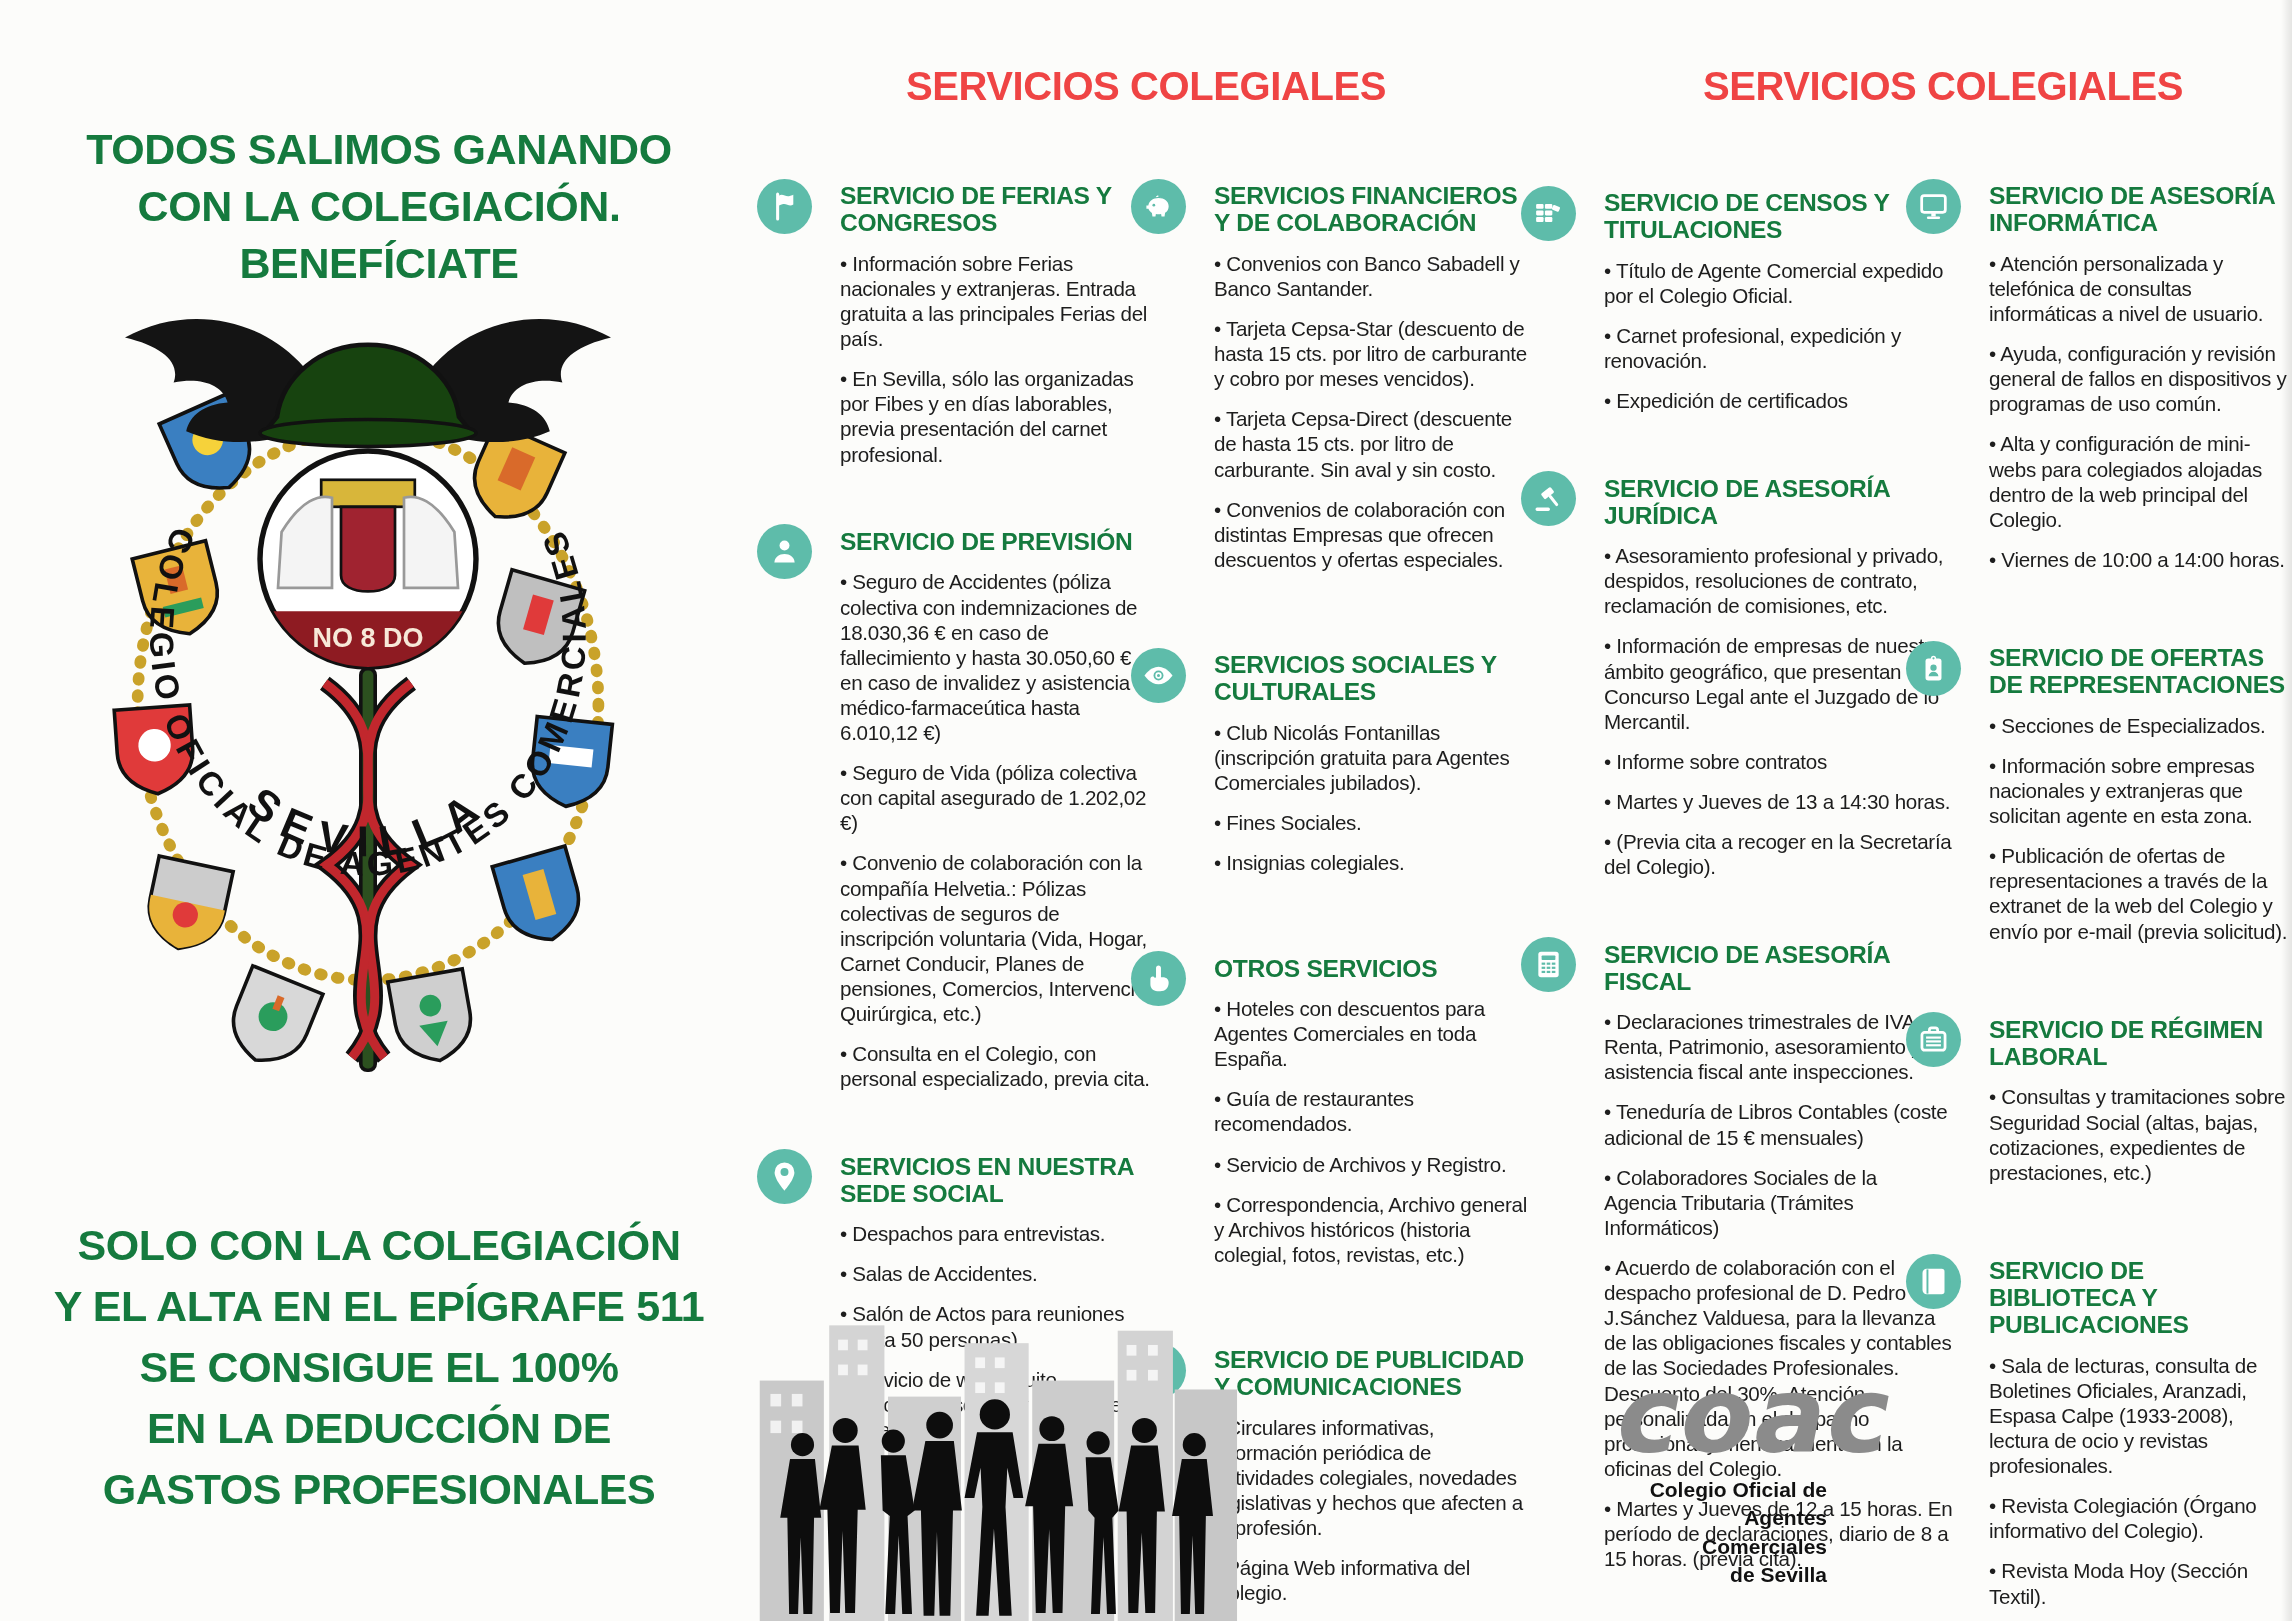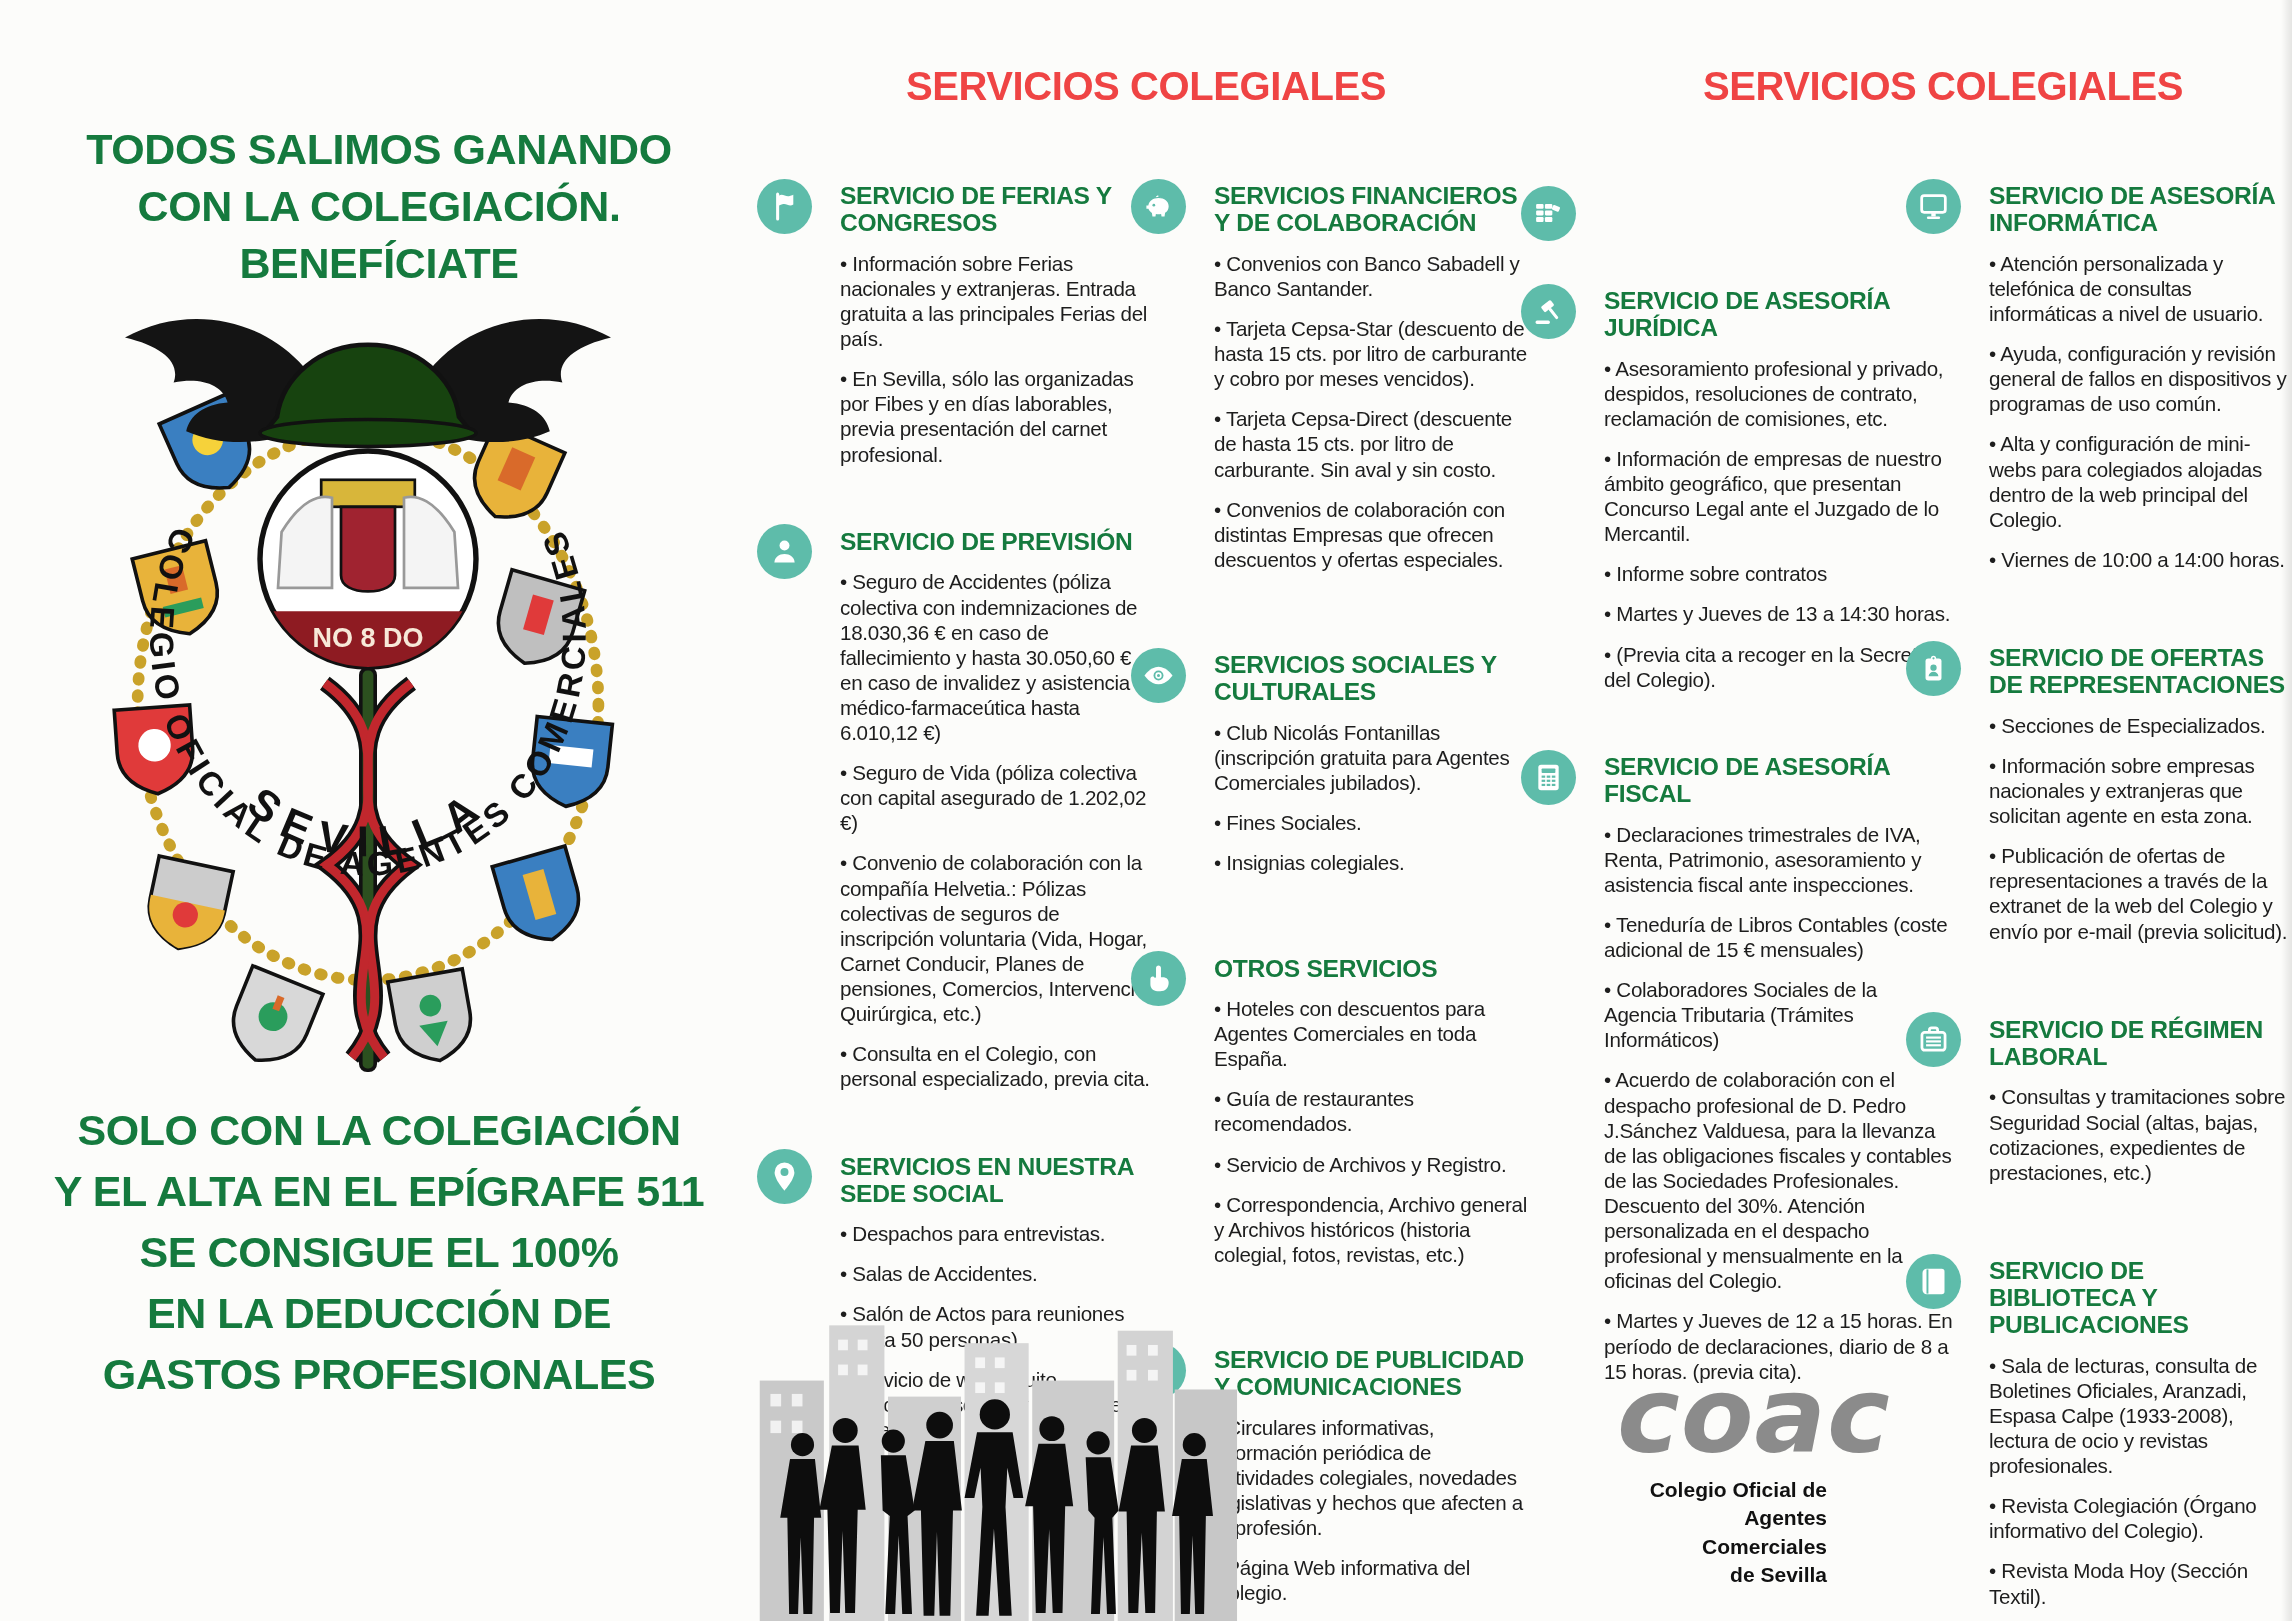--- a/index.html
+++ b/index.html
@@ -10,21 +10,21 @@
   }
   .scan-edge{position:absolute;right:0;top:0;width:12.5px;height:100%;
     background:linear-gradient(to right,rgba(0,0,0,0),rgba(0,0,0,.10));}
   .panel-title{position:absolute;top:64px;font-size:40px;font-weight:bold;
     color:#ef4444;letter-spacing:-0.4px;text-align:center;}
   #middle-title{left:873px;width:546px;}
   #right-title{left:1670px;width:546px;}
   .big-heading{position:absolute;left:25px;width:708px;text-align:center;
     font-weight:bold;color:#157a3e;white-space:pre-line;letter-spacing:-0.4px;}
   #left-top-heading{top:121px;font-size:43px;line-height:1.32;}
-  #left-bottom-heading{top:1100px;font-size:43px;line-height:1.42;}
+  #left-bottom-heading{top:1215px;font-size:43px;line-height:1.42;}
   .column{position:absolute;}
   #colA{left:757px;top:177px;width:401px;}
   #colB{left:1131px;top:177px;width:403px;}
   #colC{left:1521px;top:184px;width:432px;}
   #colD{left:1906px;top:177px;width:390px;}
   .section{display:flex;gap:28px;margin-bottom:41px;}
   #colB .section{margin-bottom:59px;}
   #colD .section{margin-bottom:52px;}
   .icon-circle{width:55px;height:55px;border-radius:50%;background:#5ebcaa;
     flex:0 0 55px;display:flex;align-items:center;justify-content:center;margin-top:1.8px;}
@@ -255,20 +255,26 @@
       <div class="icon-circle">
         <svg viewBox="0 0 24 24" fill="#fff">
           <rect x="3" y="5" width="5.4" height="3.6" rx=".8"></rect>
           <rect x="9.4" y="5" width="5.4" height="3.6" rx=".8"></rect>
           <rect x="3" y="9.8" width="5.4" height="3.6" rx=".8"></rect>
           <rect x="9.4" y="9.8" width="5.4" height="3.6" rx=".8"></rect>
           <rect x="3" y="14.6" width="5.4" height="3.6" rx=".8"></rect>
           <rect x="9.4" y="14.6" width="5.4" height="3.6" rx=".8"></rect>
           <rect x="15.6" y="5.6" width="5.4" height="3.6" rx=".8" transform="rotate(22 15.6 5.6)"></rect>
         </svg>
+      </div>
+      <div class="sec-body">
+        <h3 class="sec-title">SERVICIO DE CENSOS Y TITULACIONES</h3>
+        <p class="bullet">• Título de Agente Comercial expedido por el Colegio Oficial.</p>
+        <p class="bullet">• Carnet profesional, expedición y renovación.</p>
+        <p class="bullet">• Expedición de certificados</p>
       </div>
     </div>
     <div class="section">
       <div class="icon-circle">
         <svg viewBox="0 0 24 24" fill="#fff">
           <g transform="rotate(-38 12 9)">
             <rect x="7.6" y="5.4" width="8.8" height="5" rx="1"></rect>
             <rect x="11" y="10" width="2.2" height="9.6" rx="1"></rect>
           </g>
           <rect x="2.6" y="18.6" width="10.4" height="2.4" rx="1.1"></rect>

